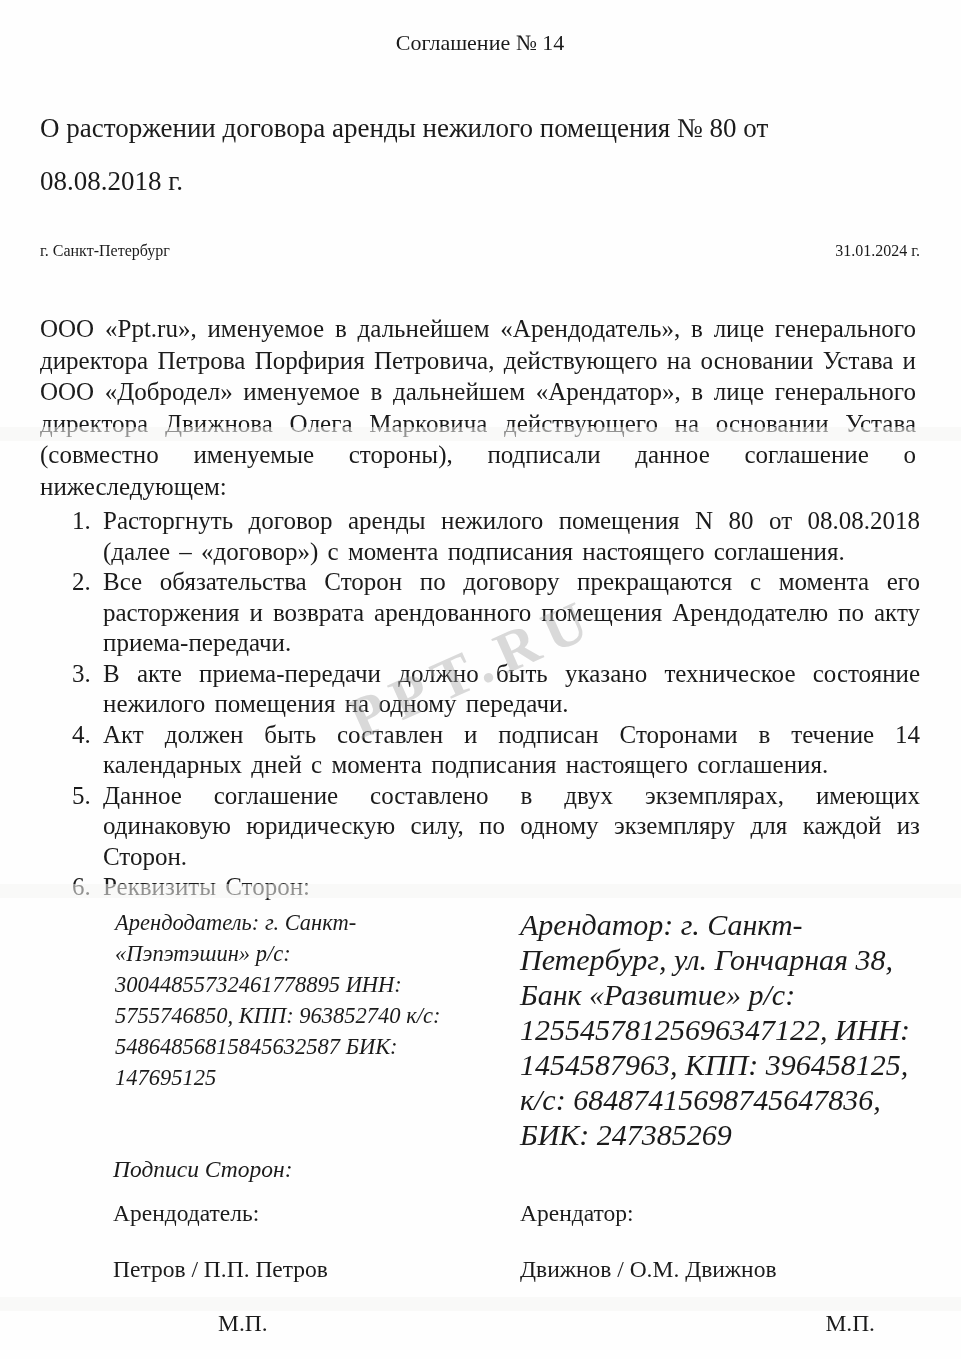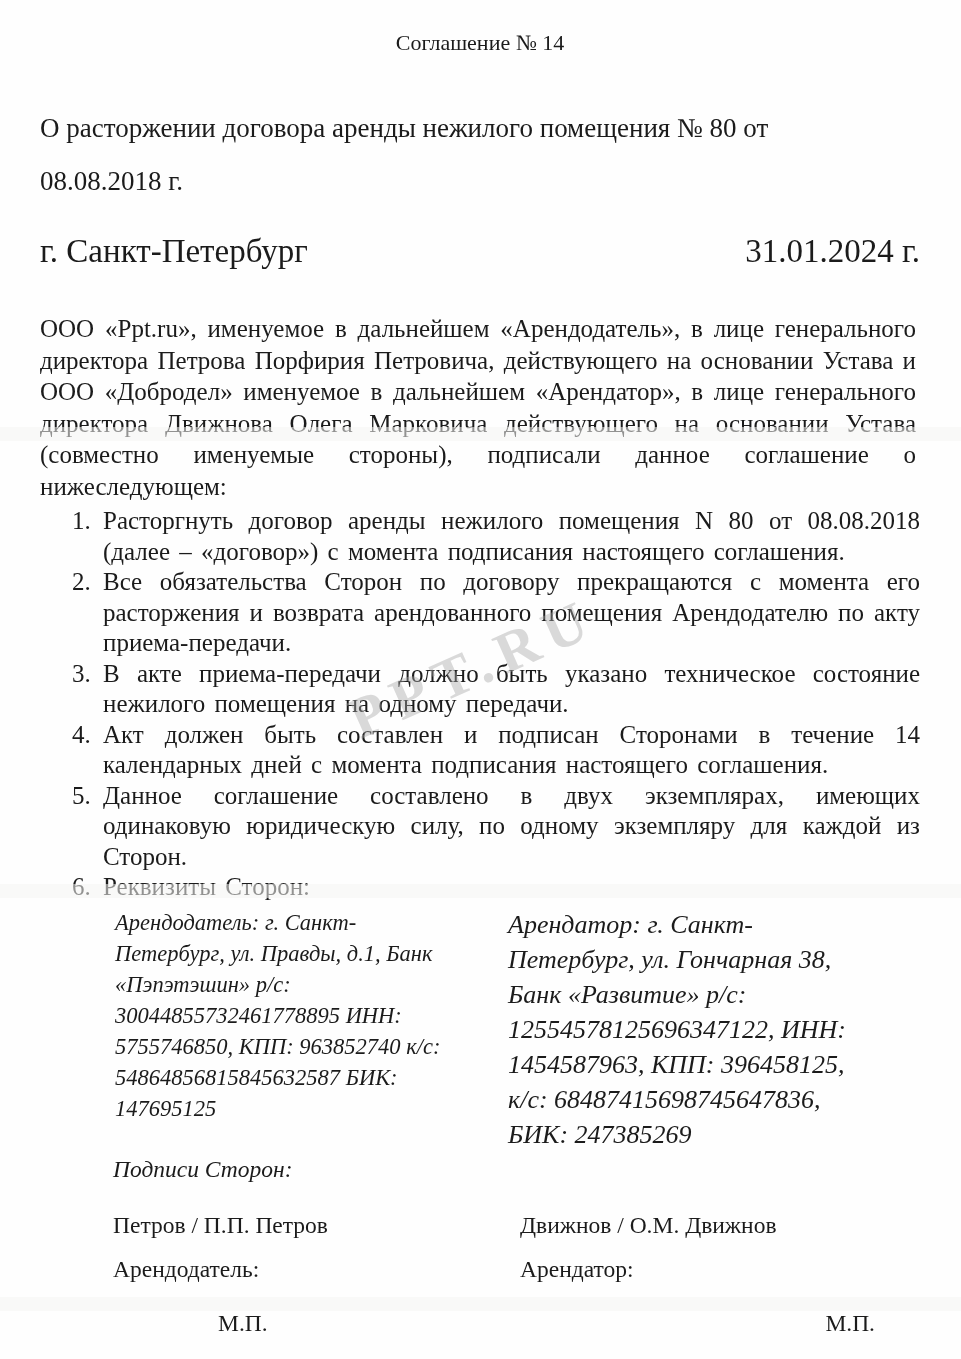--- a/index.html
+++ b/index.html
@@ -58,21 +58,21 @@
   .subtitle {
     margin-top: 42px;
     text-align: left;
     font-size: 27px;
     line-height: 53px;
   }
   .meta-row {
     margin-top: 28px;
     display: flex;
     justify-content: space-between;
-    font-size: 33px;
+    font-size: 16px;
     line-height: 30px;
   }
   .intro {
     margin: 47px 4px 0 0;
     font-size: 25px;
     line-height: 31.5px;
     text-align: justify;
     word-spacing: 3px;
   }
   .clauses {
@@ -101,23 +101,23 @@
     padding-left: 75px;
     height: 245px;
   }
   .req-col { white-space: nowrap; font-style: italic; }
   .req-left {
     width: 375px;
     font-size: 22.5px;
     line-height: 31px;
   }
   .req-right {
-    margin-left: 18px;
+    margin-left: 30px;
     width: 400px;
-    font-size: 26px;
+    font-size: 30px;
     line-height: 35px;
   }
   .signatures {
     font-size: 23.5px;
     line-height: 26px;
   }
   .sig-heading {
     margin-top: 4px;
     padding-left: 73px;
     font-style: italic;
@@ -185,47 +185,46 @@
     </li>
     <li class="clause">
       <span class="clause-num">6.</span>
       <span class="clause-text">Реквизиты Сторон:</span>
     </li>
   </ol>
 
   <div class="requisites">
     <div class="req-col req-left">
       <div>Арендодатель: г. Санкт-</div>
-      <div>Петербург, ул. Правды, д.1, Банк</div>
       <div>«Пэпэтэшин» р/с:</div>
       <div>30044855732461778895 ИНН:</div>
       <div>5755746850, КПП: 963852740 к/с:</div>
       <div>54864856815845632587 БИК:</div>
       <div>147695125</div>
     </div>
     <div class="req-col req-right">
       <div>Арендатор: г. Санкт-</div>
       <div>Петербург, ул. Гончарная 38,</div>
       <div>Банк «Развитие» р/с:</div>
       <div>12554578125696347122, ИНН:</div>
       <div>1454587963, КПП: 396458125,</div>
       <div>к/с: 68487415698745647836,</div>
       <div>БИК: 247385269</div>
     </div>
   </div>
 
   <div class="signatures">
     <div class="sig-heading">Подписи Сторон:</div>
+    <div class="sig-row labels-row">
+      <span class="sig-cell-left">Арендодатель:</span>
+      <span>Арендатор:</span>
+    </div>
     <div class="sig-row names-row">
       <span class="sig-cell-left">Петров / П.П. Петров</span>
       <span>Движнов / О.М. Движнов</span>
     </div>
-    <div class="sig-row labels-row">
-      <span class="sig-cell-left">Арендодатель:</span>
-      <span>Арендатор:</span>
-    </div>
     <div class="mp-row">
       <span>М.П.</span>
       <span>М.П.</span>
     </div>
   </div>
 
 </div>
 
 </body></html>

